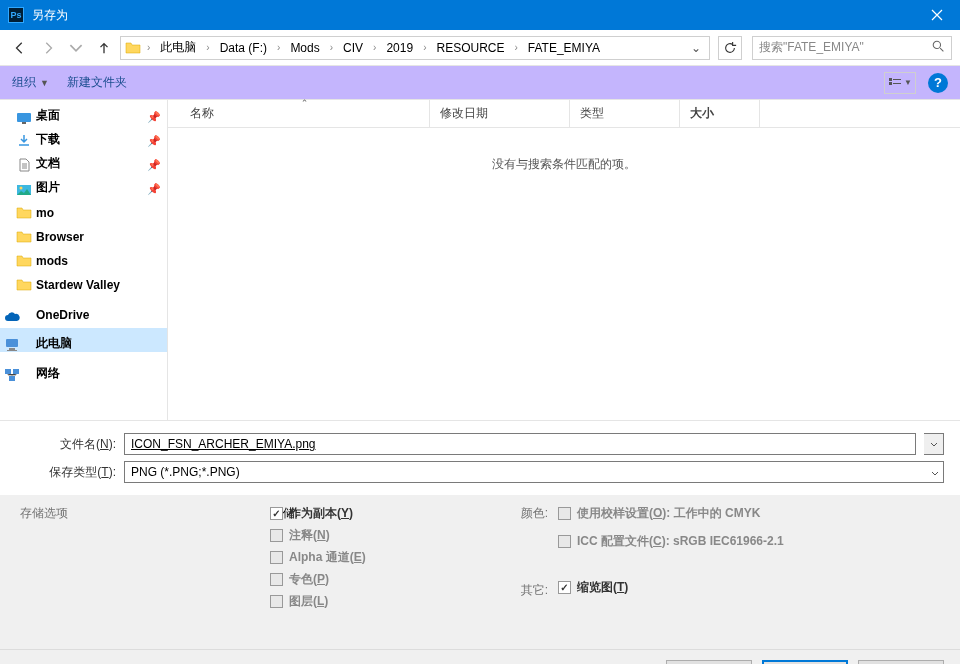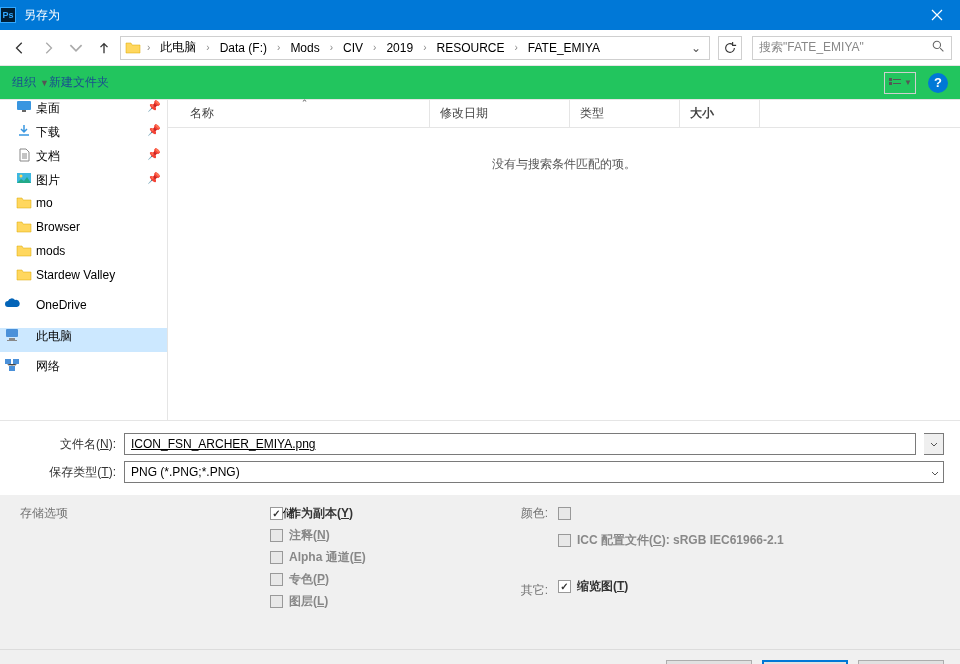--- a/index.html
+++ b/index.html
@@ -1,45 +1,45 @@
 <!DOCTYPE html>
 <html><head>
 <meta charset="utf-8">
 <style>
 * { box-sizing: border-box; margin: 0; padding: 0; font-family: "Microsoft YaHei", "Segoe UI", sans-serif; font-size: 12px; }
 body { background: #fff; width: 960px; height: 664px; overflow: hidden; }
 
-.titlebar { background: #0078d7; color: #fff; height: 30px; display: flex; align-items: center; }
+.titlebar { background: #0078d7; color: #fff; height: 30px; display: flex; align-items: center; padding-left: 8px; }
 .titlebar .ps-icon { width: 16px; height: 16px; background: #001e36; border: 1px solid #31a8ff; display: flex; align-items: center; justify-content: center; font-size: 9px; color: #31a8ff; font-weight: bold; }
 .titlebar .title { margin-left: 8px; font-size: 12px; }
 .titlebar .close { margin-left: auto; width: 46px; height: 30px; display: flex; align-items: center; justify-content: center; cursor: pointer; }
 .titlebar .close svg { width: 12px; height: 12px; }
 
 .navbar { height: 36px; border-bottom: 1px solid #e5e5e5; display: flex; align-items: center; padding: 0 8px; gap: 4px; background: #fff; }
 .nav-arrow { width: 24px; height: 24px; display: flex; align-items: center; justify-content: center; color: #888; }
 .nav-arrow.active { color: #333; }
 .nav-arrow svg { width: 14px; height: 14px; }
 .breadcrumb { flex: 1; height: 24px; border: 1px solid #cfcfcf; background: #fff; display: flex; align-items: center; padding: 0 4px; gap: 2px; overflow: hidden; }
 .breadcrumb .folder-icon { width: 16px; height: 14px; }
 .breadcrumb .sep { color: #888; padding: 0 4px; font-size: 10px; }
 .breadcrumb .crumb { padding: 0 4px; white-space: nowrap; cursor: pointer; }
 .breadcrumb .dropdown-btn { margin-left: auto; color: #555; padding: 0 4px; }
 .refresh-btn { width: 24px; height: 24px; border: 1px solid #cfcfcf; display: flex; align-items: center; justify-content: center; margin-left: 4px; }
 .search-box { width: 200px; height: 24px; border: 1px solid #cfcfcf; display: flex; align-items: center; padding: 0 6px; margin-left: 6px; color: #888; }
 .search-box .search-icon { margin-left: auto; }
 
-.toolbar { height: 34px; background: #22c55e; border-bottom: 1px solid #e5e5e5; display: flex; align-items: center; padding: 0 12px; color: #1a4d8f; }
+.toolbar { height: 34px; background: #c4b5fd; border-bottom: 1px solid #e5e5e5; display: flex; align-items: center; padding: 0 12px; gap: 18px; color: #1a4d8f; }
 .toolbar .item { cursor: pointer; display: flex; align-items: center; gap: 4px; }
 .toolbar .right { margin-left: auto; display: flex; align-items: center; gap: 12px; }
 .toolbar .view-btn { width: 32px; height: 22px; border: 1px solid #cfcfcf; display: flex; align-items: center; justify-content: center; }
 .toolbar .help-icon { width: 20px; height: 20px; border-radius: 50%; background: #0078d7; color: #fff; display: flex; align-items: center; justify-content: center; font-size: 13px; font-weight: bold; }
 
 .body { display: flex; height: 320px; }
 .sidebar { width: 168px; background: #fff; overflow: hidden; border-right: 1px solid #e5e5e5; }
-.sidebar-item { height: 24px; display: flex; align-items: flex-start; padding: 0 10px 0 36px; gap: 8px; cursor: pointer; position: relative; white-space: nowrap; }
+.sidebar-item { height: 24px; display: flex; align-items: flex-end; padding: 0 10px 0 36px; gap: 8px; cursor: pointer; position: relative; white-space: nowrap; font-weight: bold; }
 .sidebar-item.selected { background: #cce8ff; }
 .sidebar-item .icon { position: absolute; left: 16px; width: 16px; display: flex; align-items: center; justify-content: center; }
 .sidebar-item .pin { position: absolute; right: 6px; color: #999; font-size: 11px; }
 .sidebar-item.top-level { }
 .sidebar-item.top-level .icon { left: 4px; }
 
 .folder-svg { width: 16px; height: 14px; }
 
 .filelist { flex: 1; background: #fff; position: relative; }
 .filelist-header { height: 28px; border-bottom: 1px solid #e5e5e5; display: flex; align-items: center; padding-left: 12px; }
@@ -344,20 +344,21 @@
       </div>
   </div>
   <div class="opt-col col3">
     <div class="heading">颜色:</div>
     <div style="height:54px"></div>
     <div class="heading">其它:</div>
   </div>
   <div class="opt-col col4">
     <div class="checkbox-row">
         <span class="checkbox disabled"></span>
+        <span><span>使用校样设置(</span><span class="underline">O</span><span>):  工作中的 CMYK</span></span>
       </div>
     <div class="checkbox-row" style="margin-top:6px">
         <span class="checkbox disabled"></span>
         <span><span>ICC 配置文件(</span><span class="underline">C</span><span>): sRGB IEC61966-2.1</span></span>
       </div>
     <div class="checkbox-row dark" style="margin-top:24px">
         <span class="checkbox checked"></span>
         <span><span>缩览图(</span><span class="underline">T</span><span>)</span></span>
       </div>
   </div>

